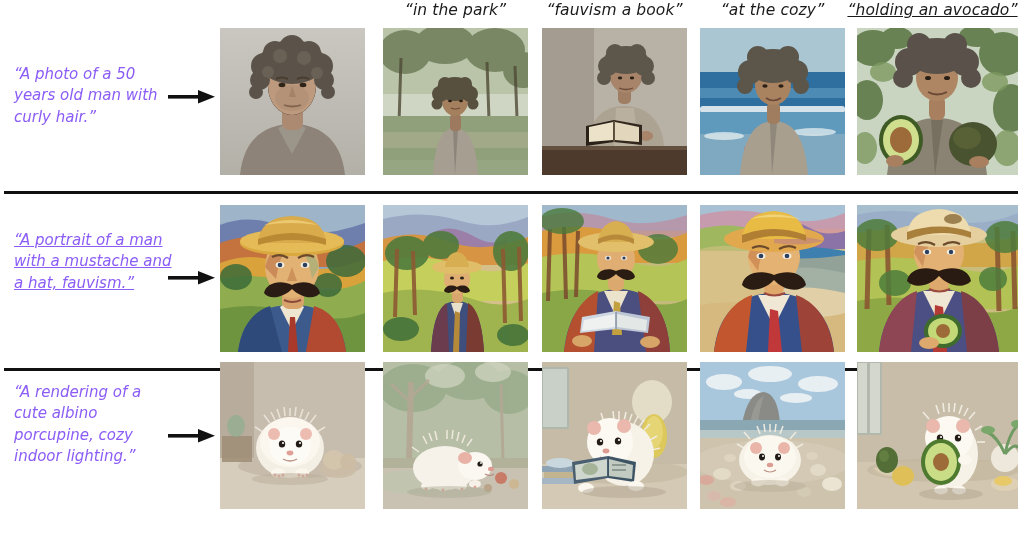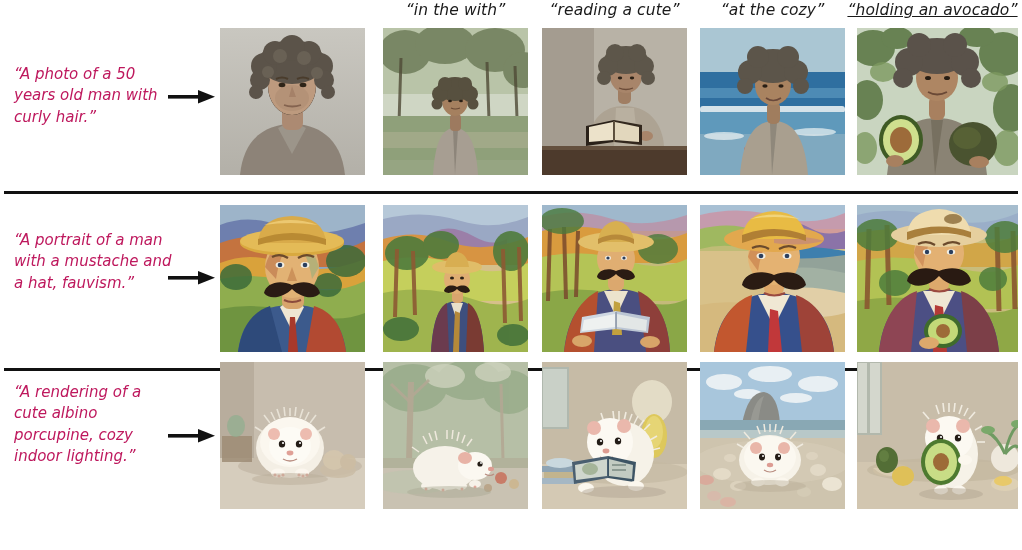--- a/index.html
+++ b/index.html
@@ -11,37 +11,37 @@
   .col-headers{position:absolute;left:0;top:0;width:1022px;height:24px;}
   .col-head{position:absolute;top:1px;text-align:center;
             font-family:"DejaVu Sans","Liberation Sans",sans-serif;
             font-size:15.5px;font-style:italic;letter-spacing:.1px;
             color:#1a1a1a;white-space:nowrap;}
 
   
   .row{position:absolute;left:0;width:1022px;}
   .prompt{position:absolute;left:14px;width:160px;
           font-family:"DejaVu Sans","Liberation Sans",sans-serif;
-          font-size:15px;font-style:italic;line-height:1.42;color:#be185d;}
+          font-size:15px;font-style:italic;line-height:1.42;color:#8b5cf6;}
   .arrow{position:absolute;width:48px;height:22px;}
   .cell{position:absolute;overflow:hidden;background:#ddd;}
   .cell svg{display:block;width:100%;height:100%;}
 
   
   .divider{position:absolute;left:4px;width:1014px;height:3px;
            background:#111;}
 </style>
 </head>
 <body>
 
 <div class="page">
 
   <div class="col-headers">
-    <div class="col-head" style="left:383px;width:145px;">“in the with”</div>
-    <div class="col-head" style="left:542px;width:145px;">“reading a cute”</div>
+    <div class="col-head" style="left:383px;width:145px;">“in the park”</div>
+    <div class="col-head" style="left:542px;width:145px;">“fauvism a book”</div>
     <div class="col-head" style="left:700px;width:145px;">“at the cozy”</div>
     <div class="col-head" style="left:845px;width:175px;text-decoration:underline;">“holding an avocado”</div>
   </div>
 
   <div class="row" style="top:0;height:192px;">
 
     <div class="prompt" style="top:64px;">“A photo of a 50 years old man with curly hair.”</div>
 
     <div class="arrow" style="left:168px;top:86px;">
       <svg viewBox="0 0 48 22">
@@ -257,21 +257,21 @@
         <ellipse cx="110" cy="110" rx="14" ry="11" fill="#5d6838" opacity=".7"></ellipse>
         <ellipse cx="122" cy="134" rx="10" ry="6" fill="#a8805f"></ellipse>
       </svg>
     </div>
   </div>
 
   <div class="divider" style="top:191px;"></div>
 
   <div class="row" style="top:192px;height:177px;">
 
-    <div class="prompt" style="top:38px;">“A portrait of a man with a mustache and a hat, fauvism.”</div>
+    <div class="prompt" style="top:38px;text-decoration:underline;">“A portrait of a man with a mustache and a hat, fauvism.”</div>
 
     <div class="arrow" style="left:168px;top:75px;">
       <svg viewBox="0 0 48 22">
           <g fill="#111">
             <rect x="0" y="9" width="33" height="3.6"></rect>
         <path d="M30 4 L47 10.8 L30 17.6 Z"></path>
           </g>
         </svg>
     </div>
 

